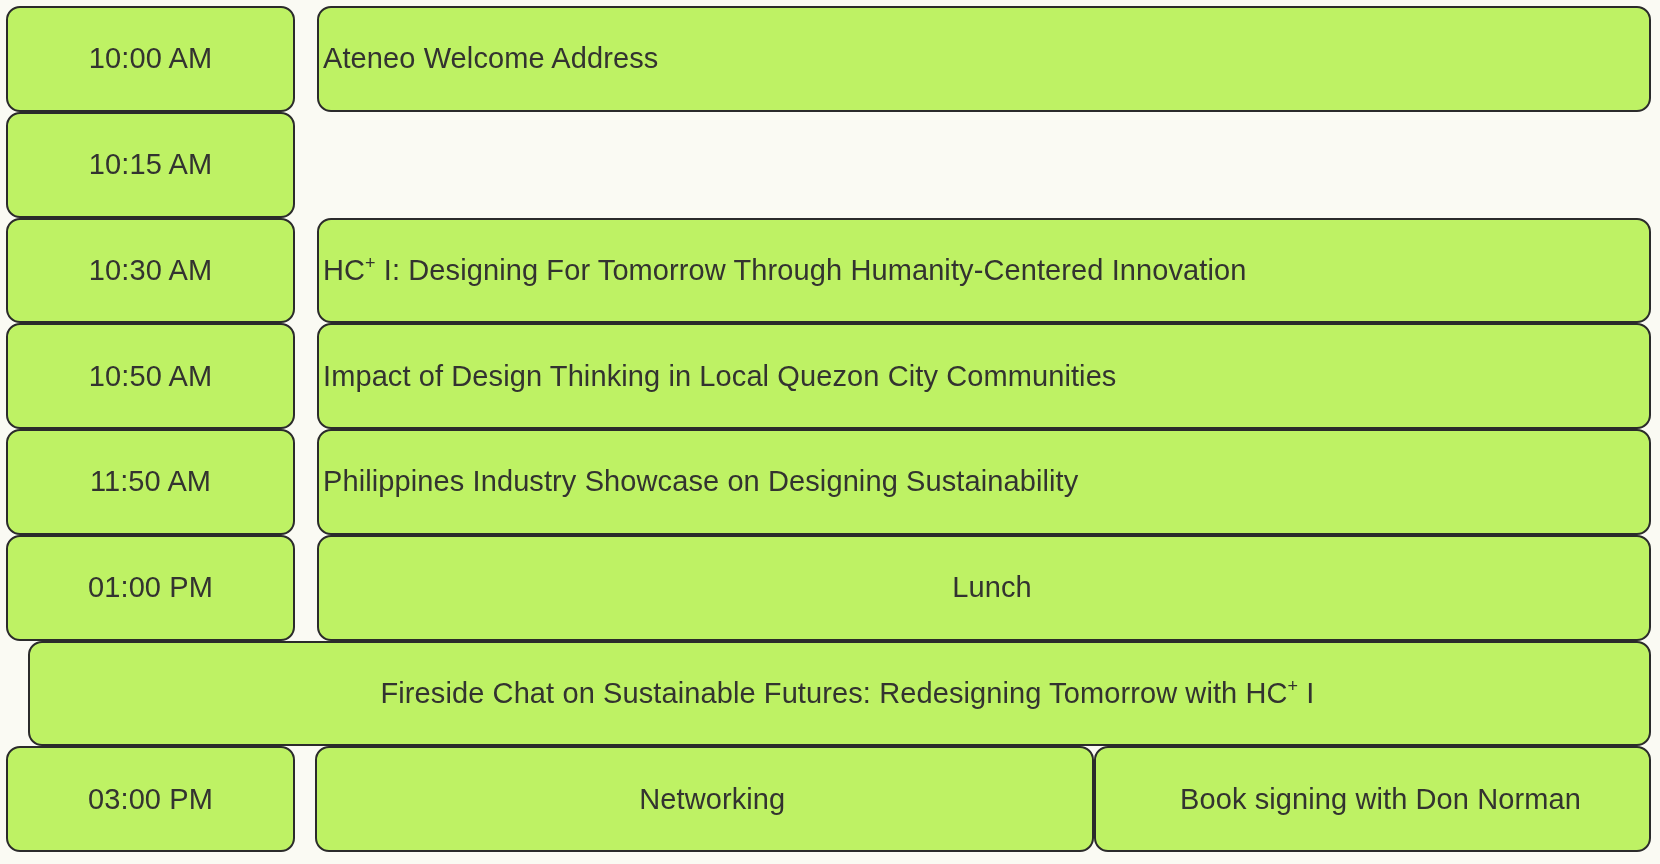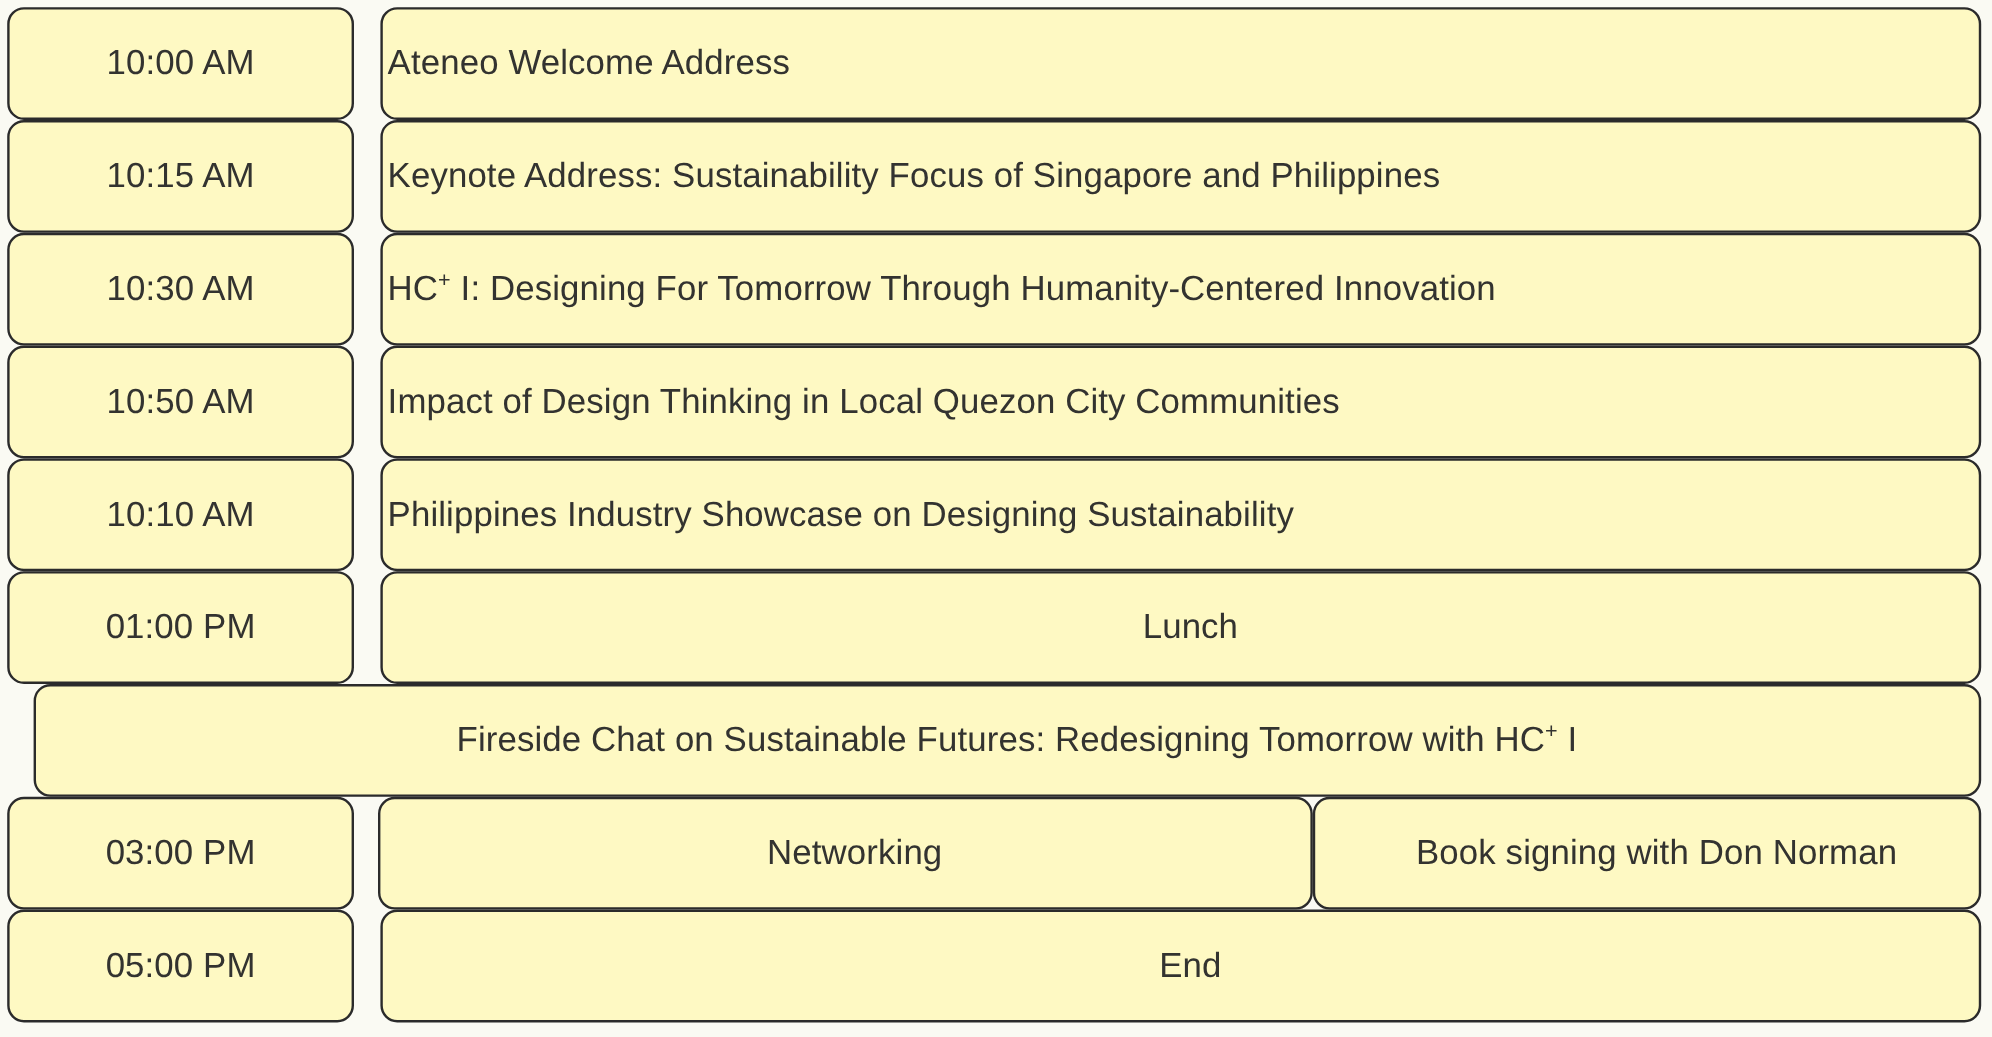--- a/index.html
+++ b/index.html
@@ -22,21 +22,21 @@
   }
 
   .row {
     display: flex;
     flex: 1 1 0;
     min-height: 0;
     align-items: stretch;
   }
 
   .card {
-    background: #fef9c3;
+    background: #bef264;
     border: 2.5px solid #2b2b2b;
     border-radius: 14px;
     display: flex;
     align-items: center;
     min-width: 0;
     overflow: hidden;
   }
 
   .time-cell {
     width: 289px;
@@ -100,25 +100,20 @@
       <div class="content-col">
         <div class="card content-cell align-left">
           <span class="txt">Ateneo Welcome Address</span>
         </div>
       </div>
     </div>
     <div class="row">
       <div class="card time-cell">
         <span class="txt">10:15 AM</span>
       </div>
-      <div class="content-col">
-        <div class="card content-cell align-left">
-          <span class="txt">Keynote Address: Sustainability Focus of Singapore and Philippines</span>
-        </div>
-      </div>
     </div>
     <div class="row">
       <div class="card time-cell">
         <span class="txt">10:30 AM</span>
       </div>
       <div class="content-col">
         <div class="card content-cell align-left">
           <span class="txt">HC<sup>+</sup> I: Designing For Tomorrow Through Humanity-Centered Innovation</span>
         </div>
       </div>
@@ -128,21 +123,21 @@
         <span class="txt">10:50 AM</span>
       </div>
       <div class="content-col">
         <div class="card content-cell align-left">
           <span class="txt">Impact of Design Thinking in Local Quezon City Communities</span>
         </div>
       </div>
     </div>
     <div class="row">
       <div class="card time-cell">
-        <span class="txt">10:10 AM</span>
+        <span class="txt">11:50 AM</span>
       </div>
       <div class="content-col">
         <div class="card content-cell align-left">
           <span class="txt">Philippines Industry Showcase on Designing Sustainability</span>
         </div>
       </div>
     </div>
     <div class="row">
       <div class="card time-cell">
         <span class="txt">01:00 PM</span>
@@ -166,23 +161,13 @@
       </div>
       <div class="content-col">
         <div class="card content-cell align-center split-b">
           <span class="txt">Networking</span>
         </div>
         <div class="card content-cell align-center split-a">
           <span class="txt">Book signing with Don Norman</span>
         </div>
       </div>
     </div>
-    <div class="row">
-      <div class="card time-cell">
-        <span class="txt">05:00 PM</span>
-      </div>
-      <div class="content-col">
-        <div class="card content-cell align-center">
-          <span class="txt">End</span>
-        </div>
-      </div>
-    </div>
   </div>
 
 </body></html>

